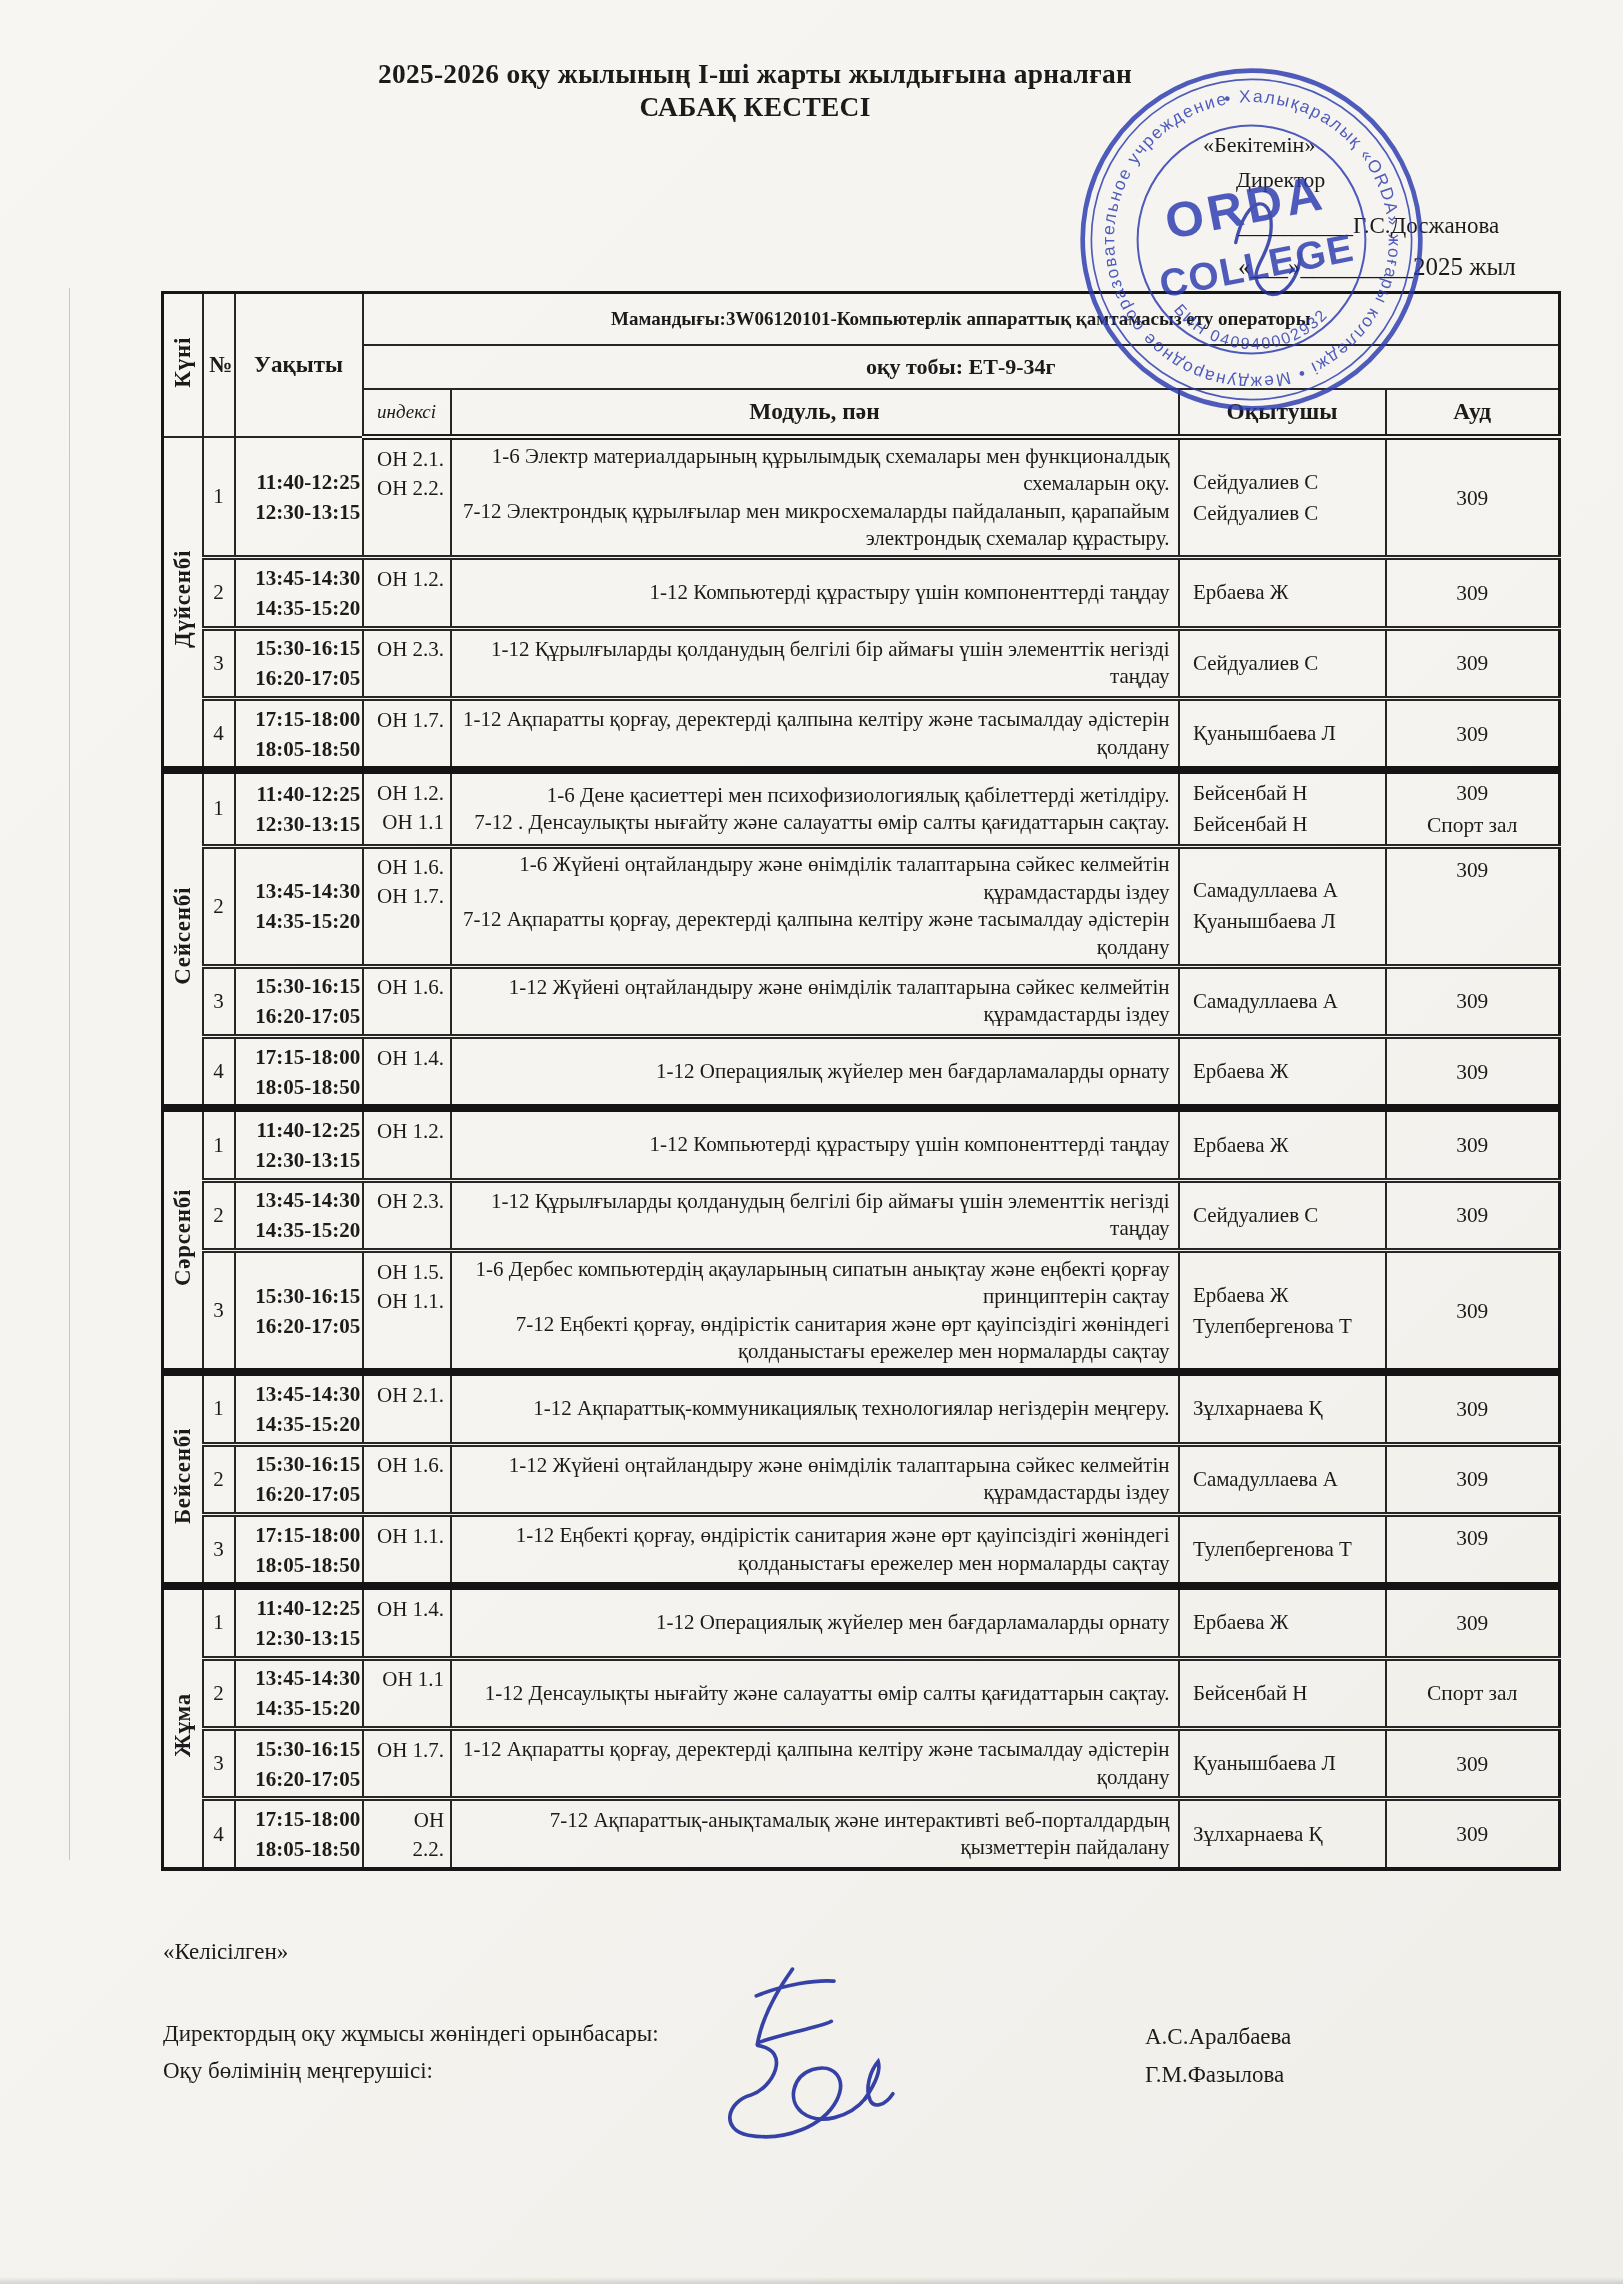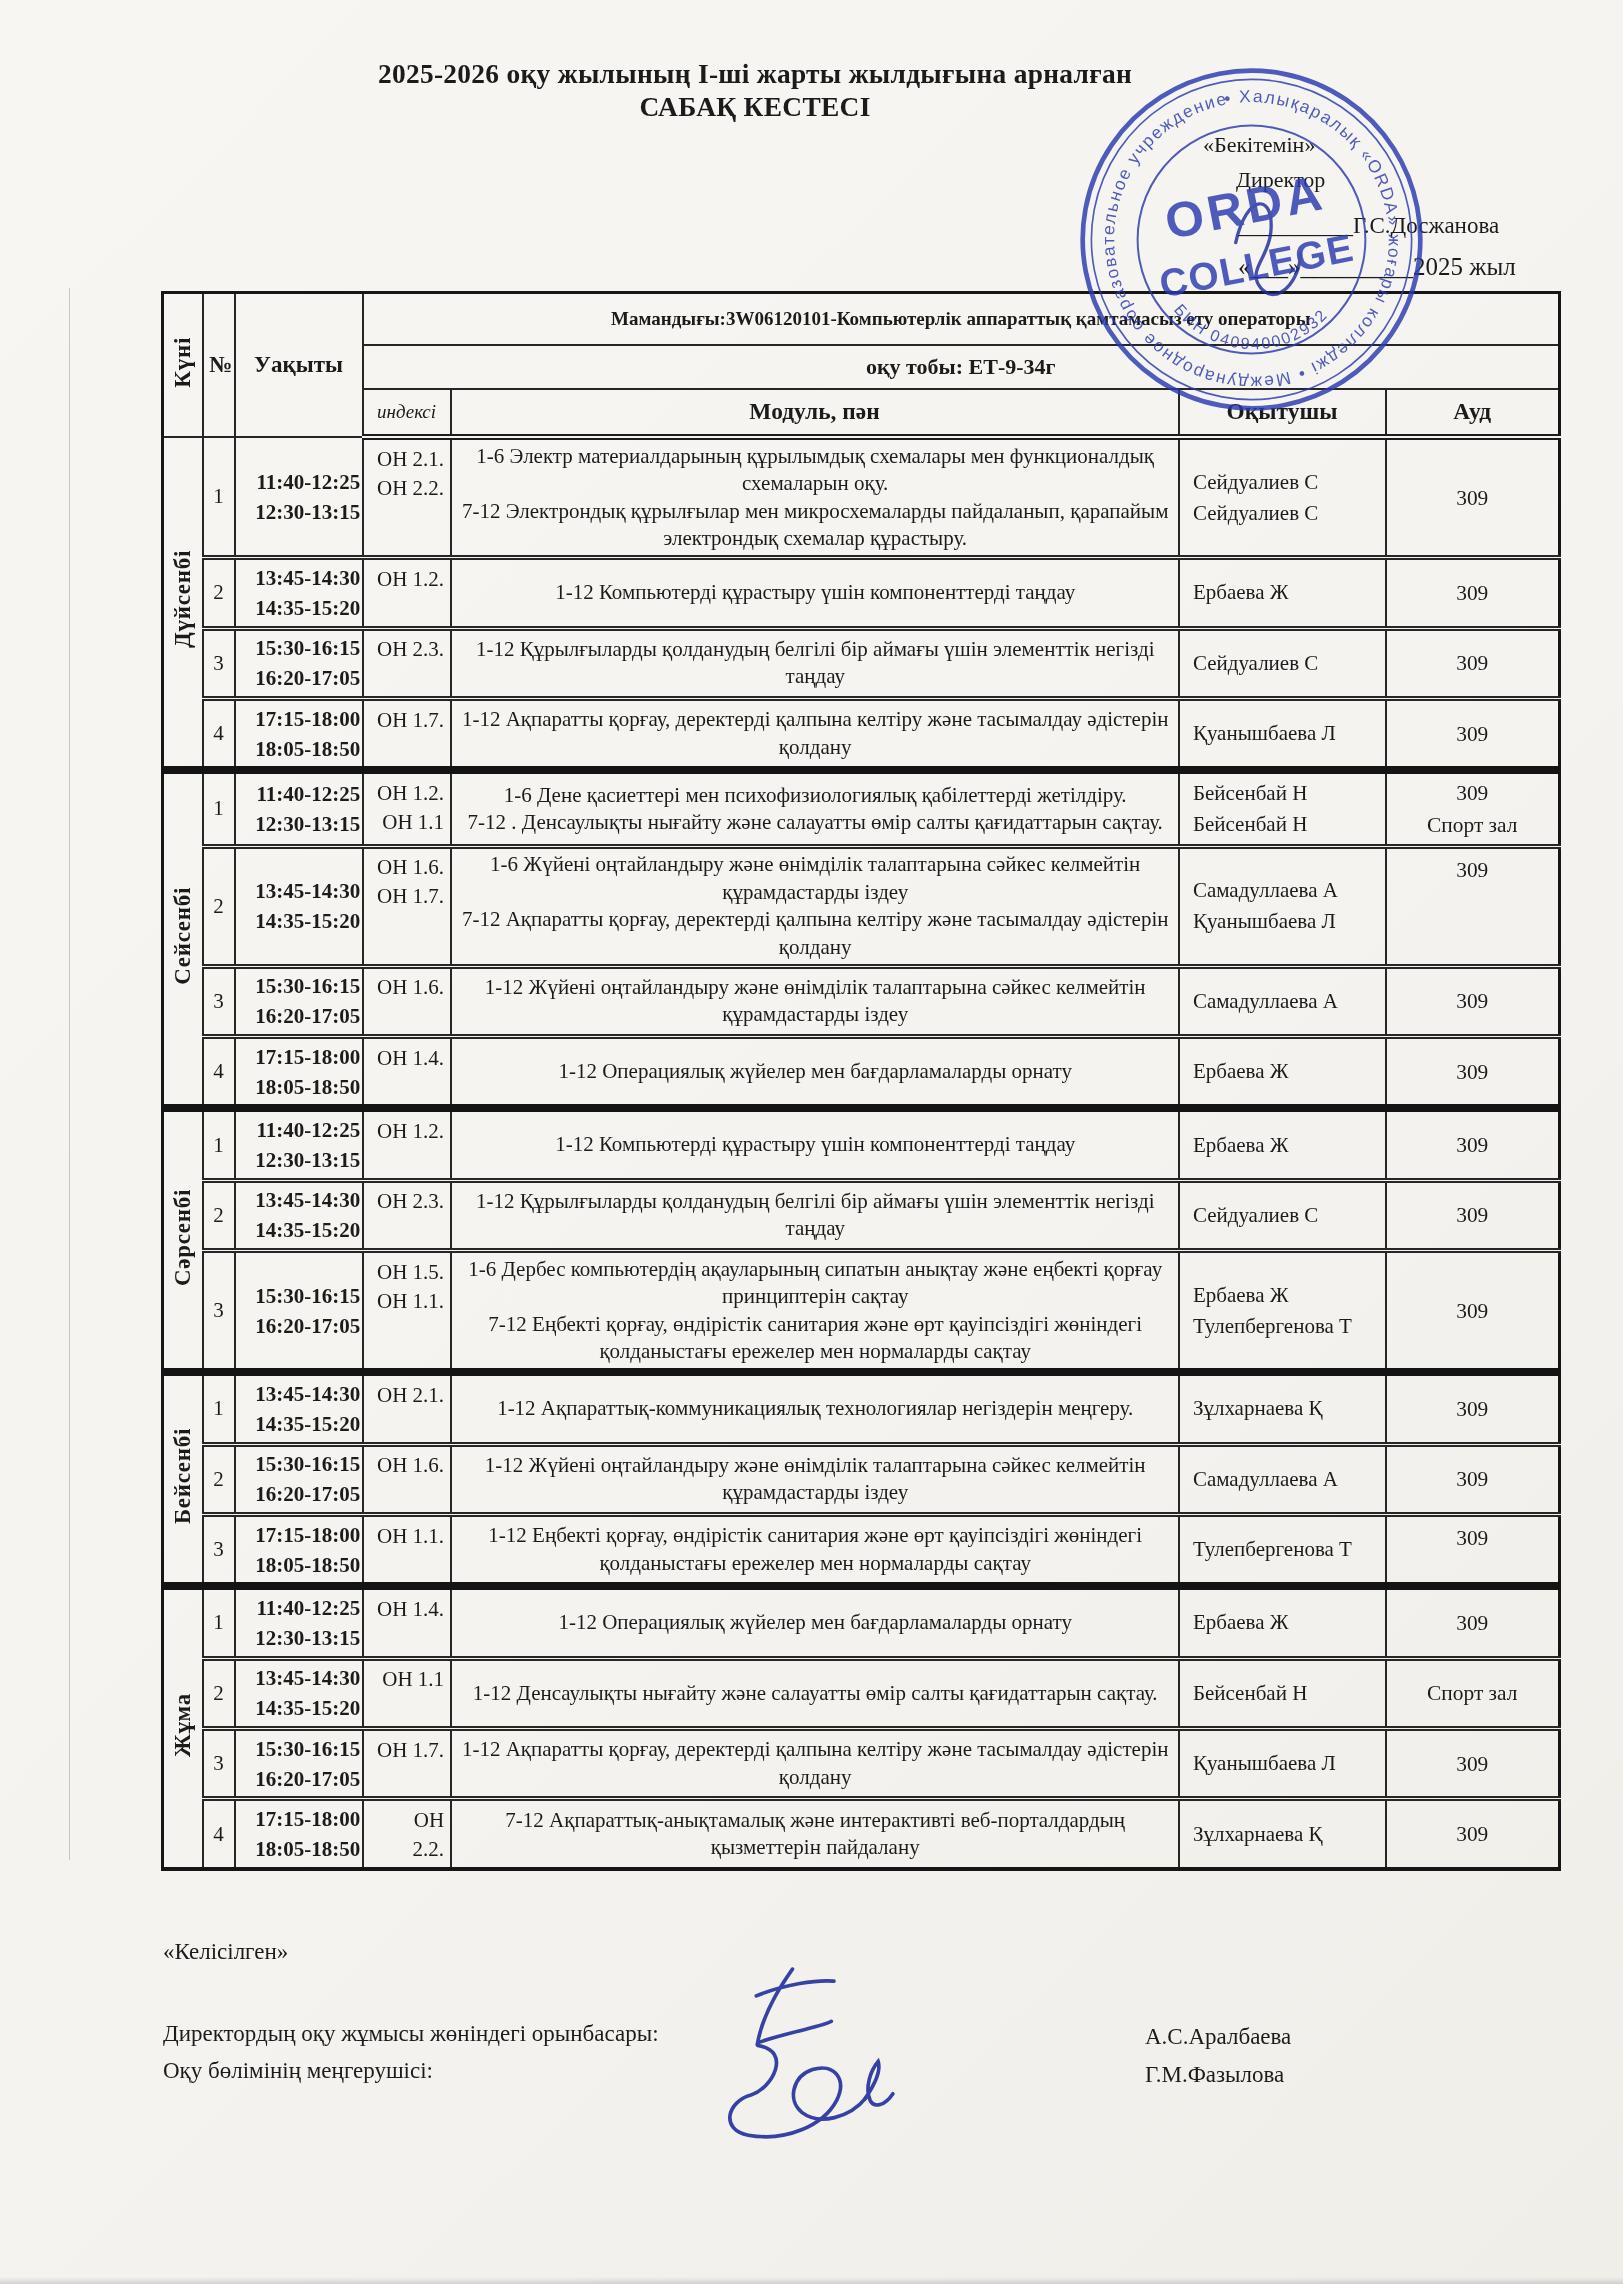--- a/index.html
+++ b/index.html
@@ -51,21 +51,21 @@
 
   .rot{writing-mode:vertical-rl;transform:rotate(180deg);display:inline-block;
     font-weight:bold;font-size:23px;letter-spacing:0.7px;white-space:nowrap;}
   td.day-cell{text-align:center;vertical-align:middle;padding:0;}
 
   tbody td.c-num{text-align:center;font-size:21px;}
   tbody td.c-time{font-weight:bold;text-align:right;padding:2.7px 1.3px;}
   tbody td.c-time div{line-height:30px;}
   tbody td.c-idx{vertical-align:top;text-align:right;padding-top:4.7px;}
   tbody td.c-idx div{line-height:29px;}
-  tbody td.c-mod{text-align:center;padding-left:9.4px;padding-right:8px;}
+  tbody td.c-mod{text-align:right;padding-left:9.4px;padding-right:8px;}
   tbody td.c-mod div{line-height:27.4px;}
   tbody td.c-tch{text-align:left;padding-left:13.4px;}
   tbody td.c-tch div{line-height:31px;}
   tbody td.c-room{text-align:center;font-size:21.4px;}
   tbody td.c-room div{line-height:32px;text-align:center;}
   tbody td.c-room.top{vertical-align:top;padding-top:5.4px;}
 
   tbody tr:not(.day-first) td{border-top:5.4px double #262626;}
   tbody tr.day-first:not(:first-child) td{border-top:8.7px solid #141414;}
   table.sched{border-bottom-width:4.7px;}

